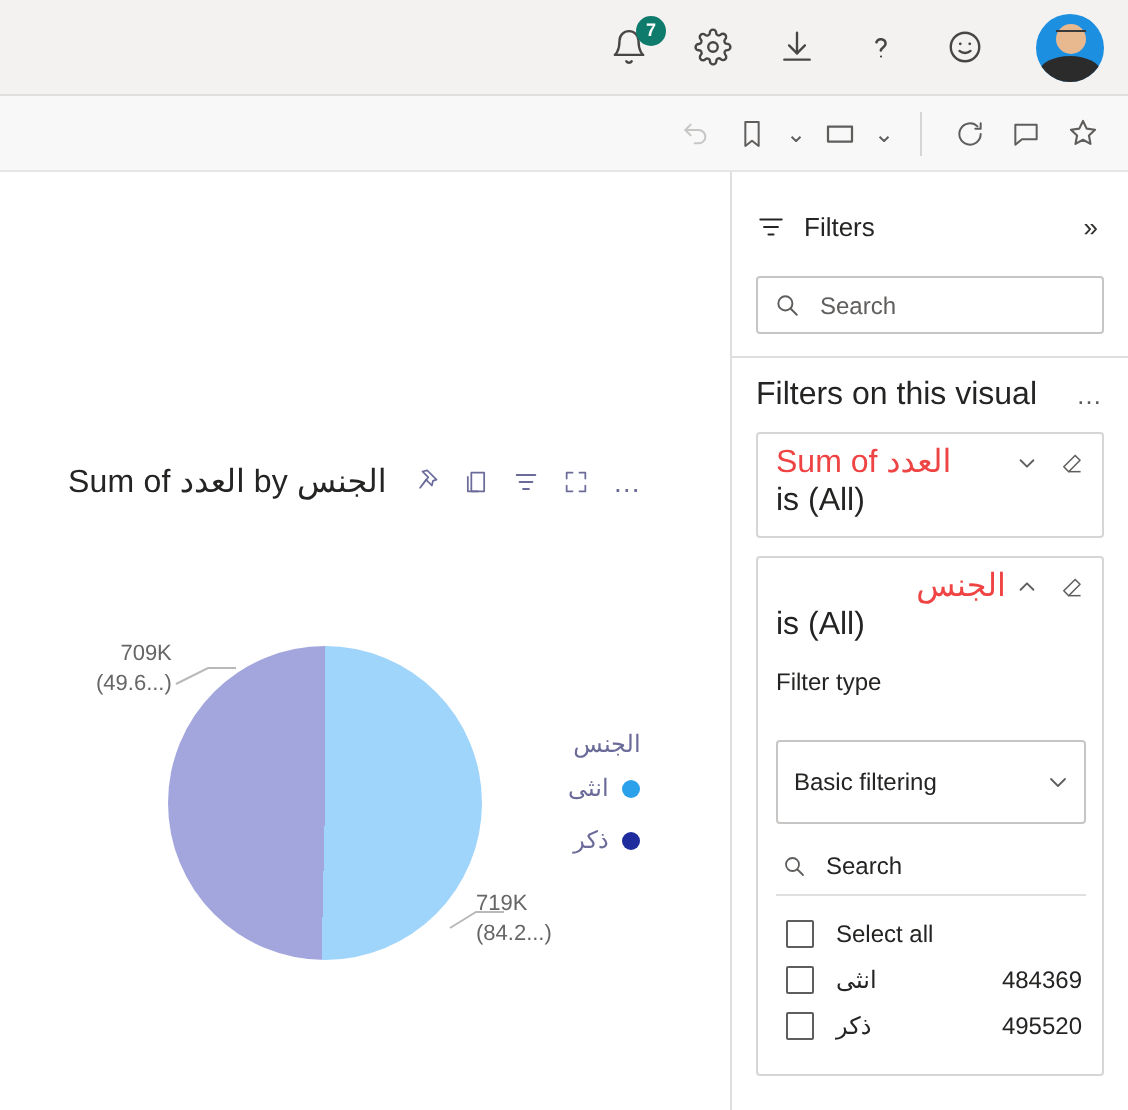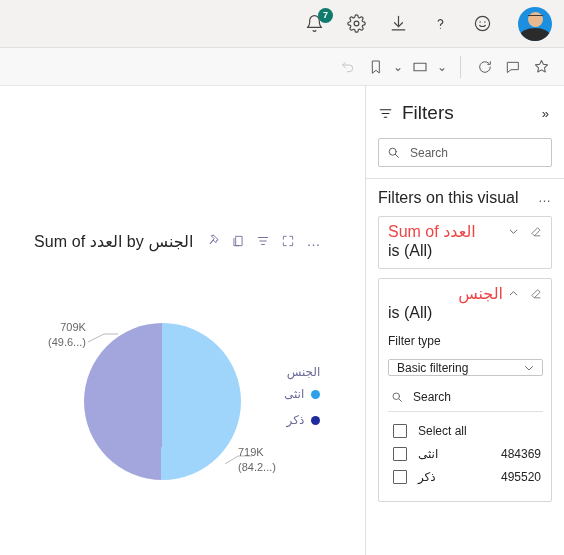--- a/index.html
+++ b/index.html
@@ -94,21 +94,21 @@
   .legend-item{display:flex;align-items:center;gap:7px;margin-bottom:12px;direction:rtl;}
   .legend-dot{width:9px;height:9px;border-radius:50%;flex:0 0 auto;}
   .legend-label{font-size:12px;color:#6b6b9a;}
 
   
   .filters{
     width:199px;flex:0 0 199px;background:#ffffff;border-left:1px solid #e1dfdd;
     box-sizing:border-box;padding:0 12px;position:relative;overflow:hidden;
   }
   .filters-head{display:flex;align-items:center;margin-top:16px;height:22px;}
-  .filters-title{font-size:19px;color:#252423;margin-left:9px;flex:1 1 auto;}
+  .filters-title{font-size:13px;color:#252423;margin-left:9px;flex:1 1 auto;}
   .expand-chev{color:#323130;font-size:13px;cursor:pointer;padding:2px 3px;}
   .search-box{
     margin-top:14px;height:29px;border:1px solid #c8c6c4;border-radius:2px;
     display:flex;align-items:center;padding:0 8px;box-sizing:border-box;background:#fff;cursor:text;
   }
   .search-box .sicon{color:#605e5c;margin-right:8px;display:flex;}
   .search-box input{
     border:0;outline:0;flex:1 1 auto;font-size:12px;color:#252423;background:transparent;
     font-family:"Liberation Sans","DejaVu Sans",sans-serif;
   }
@@ -123,21 +123,21 @@
     box-sizing:border-box;background:#fff;
   }
   .fcard-top{display:flex;align-items:flex-start;}
   .fcard-name{flex:1 1 auto;font-size:16px;color:#ef4444;line-height:16px;padding-right:4px;}
   .fcard-acts{display:flex;align-items:center;gap:10px;padding-top:1px;}
   .fcard-ic{color:#605e5c;cursor:pointer;display:flex;align-items:center;justify-content:center;width:13px;height:13px;}
   .fcard-sub{font-size:16px;color:#252423;margin-top:2px;}
 
   .ftype-label{font-size:12px;color:#252423;margin-top:12px;}
   .ftype-select{
-    margin-top:11px;height:17px;border:1px solid #c8c6c4;border-radius:2px;background:#fff;
+    margin-top:22px;height:42px;border:1px solid #c8c6c4;border-radius:2px;background:#fff;
     display:flex;align-items:center;padding:0 7px 0 8px;box-sizing:border-box;cursor:pointer;
   }
   .ftype-select .val{flex:1 1 auto;font-size:12px;color:#252423;}
   .ftype-select .cv{color:#605e5c;display:flex;}
 
   .inner-search{
     margin-top:9px;height:24px;display:flex;align-items:center;
     border-bottom:1px solid #e1dfdd;padding-bottom:2px;cursor:text;
   }
   .inner-search .sicon{color:#605e5c;margin:0 8px 0 3px;display:flex;}

